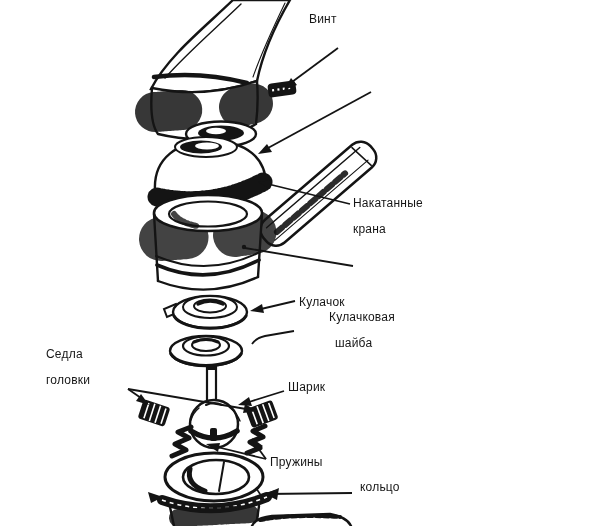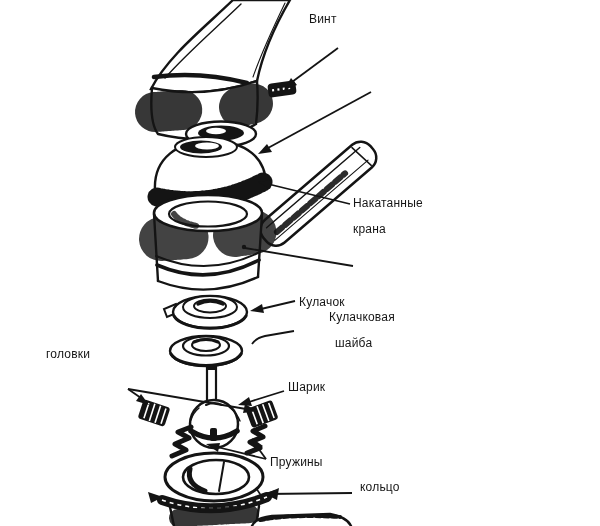--- a/index.html
+++ b/index.html
@@ -196,20 +196,21 @@
   <div class="lbl" style="left:299px;top:289px;">
     <span>Кулачок</span>
   </div>
 
   <div class="lbl" style="left:297px;top:304px;margin-left:32px;">
     <span>Кулачковая</span>
     <span style="padding-left:6px;">шайба</span>
   </div>
 
   <div class="lbl" style="left:46px;top:341px;">
+    <span>Седла</span>
     <span>головки</span>
   </div>
 
   <div class="lbl" style="left:288px;top:374px;">
     <span>Шарик</span>
   </div>
 
   <div class="lbl" style="left:270px;top:449px;">
     <span>Пружины</span>
   </div>

